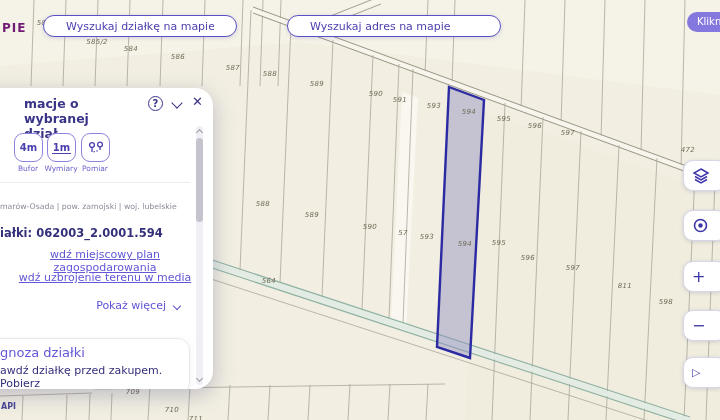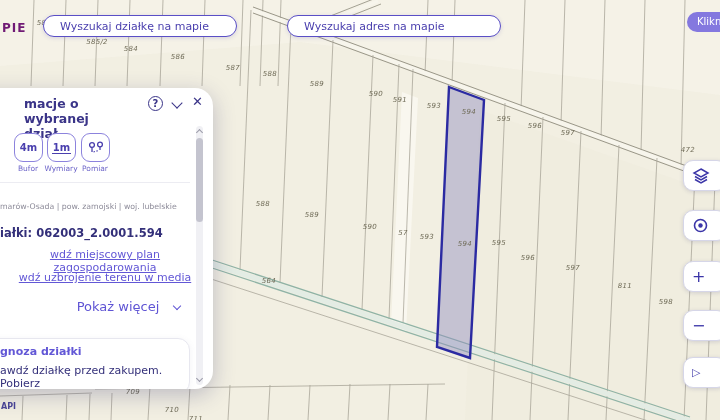--- a/index.html
+++ b/index.html
@@ -11,21 +11,21 @@
   #map svg{position:absolute;left:0;top:0;}
   .plabel{position:absolute;font-size:7px;font-style:italic;color:#6f6b57;
           transform:translate(-50%,-50%);white-space:nowrap;letter-spacing:.3px;}
   .attrib{position:absolute;left:1px;top:402px;font-size:8px;font-weight:bold;color:#4a4596;}
 
   
   .logo{position:absolute;left:2px;top:21px;font-size:12px;font-weight:bold;
         color:#701a75;letter-spacing:1px;}
   .search-pill{position:absolute;top:15px;height:22px;border:1.4px solid #5a4fc6;
         border-radius:13px;background:#fff;color:#4a3fae;font-size:11px;
-        padding:0 16px;box-sizing:border-box;outline:none;
+        padding:0 22px;box-sizing:border-box;outline:none;
         box-shadow:0 1px 4px rgba(80,70,180,.18);font-family:inherit;}
   .search-pill::placeholder{color:#4a3fae;opacity:1;}
   #search-parcel{left:43px;width:194px;}
   #search-address{left:287px;width:214px;}
   .cta{position:absolute;left:687px;top:12px;height:20px;line-height:20px;
        padding:0 10px;border-radius:11px;background:#8478df;color:#fff;
        font-size:10px;white-space:nowrap;border:none;font-family:inherit;}
 
   
   .ctl{position:absolute;left:683px;width:44px;height:31px;background:#fff;
@@ -58,27 +58,27 @@
   .sb-up{left:227px;top:42px;border-color:#9a9aa8;transform:rotate(-135deg);width:5px;height:5px;
          border-right:1.6px solid #9a9aa8;border-bottom:1.6px solid #9a9aa8;}
   .sb-down{left:227px;top:288px;width:5px;height:5px;
          border-right:1.6px solid #9a9aa8;border-bottom:1.6px solid #9a9aa8;transform:rotate(45deg);}
   .divider{left:26px;top:94px;width:194px;height:1px;background:#ececf2;}
   .addr{left:30px;top:100px;width:200px;font-size:12px;font-weight:bold;color:#34307a;}
   .addr-sub{left:30px;top:114px;width:200px;font-size:7.8px;color:#8d8b99;}
   .pid{left:30px;top:138px;width:200px;font-size:11.5px;font-weight:bold;color:#34307a;}
   .plink{width:210px;font-size:11px;color:#6257d6;left:30px;text-align:center;}
   .plink1{top:160px;} .plink2{top:183px;}
-  .more{top:211px;left:100px;width:96px;font-size:13px;color:#5f54d4;text-align:center;}
+  .more{top:211px;left:100px;width:96px;font-size:11px;color:#5f54d4;text-align:right;}
   .more-chev{left:204px;top:215px;border-color:#5f54d4;
              border-right:1.6px solid #5f54d4;border-bottom:1.6px solid #5f54d4;
              width:6px;height:6px;transform:rotate(45deg);}
   .promo-card{left:14px;top:250px;width:206px;height:56px;border:1px solid #e7e7ef;
               border-radius:12px;background:#fff;box-shadow:0 1px 6px rgba(100,100,140,.08);}
-  .promo-title{left:30px;top:257px;width:190px;font-size:11px;font-weight:bold;color:#6257d6;}
+  .promo-title{left:30px;top:257px;width:190px;font-size:13px;font-weight:normal;color:#6257d6;}
   .promo-text{left:30px;top:276px;width:200px;font-size:11px;color:#34307a;}
 </style>
 </head>
 <body>
 
 <div id="map">
   <svg width="720" height="420" viewBox="0 0 720 420">
     <rect x="0" y="0" width="720" height="420" fill="#f2efe2"></rect>
     <polygon points="0,0 720,0 720,95 300,42 0,66" fill="#f6f3e9" opacity="0.7"></polygon>
     <polygon points="480,110 720,195 720,420 465,420" fill="#eeebdc" opacity="0.55"></polygon>

